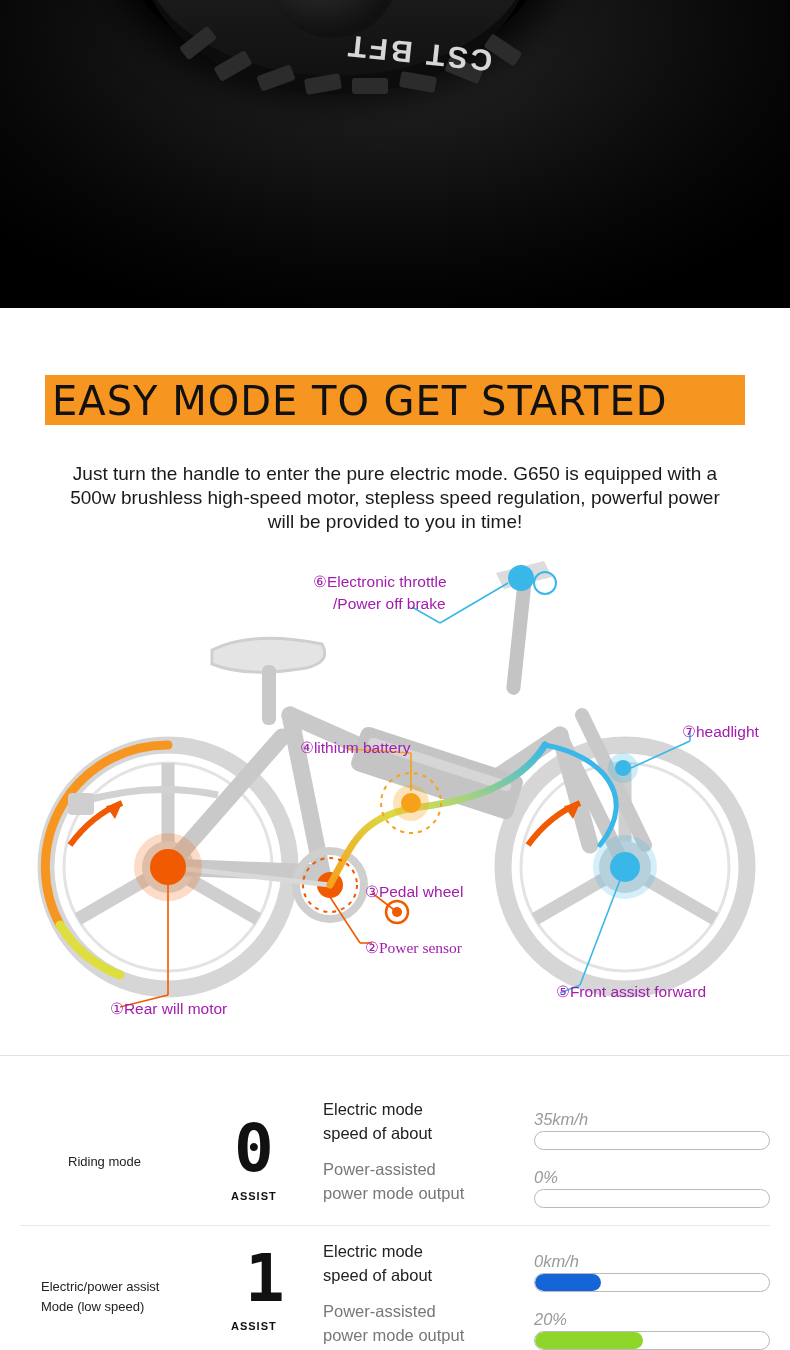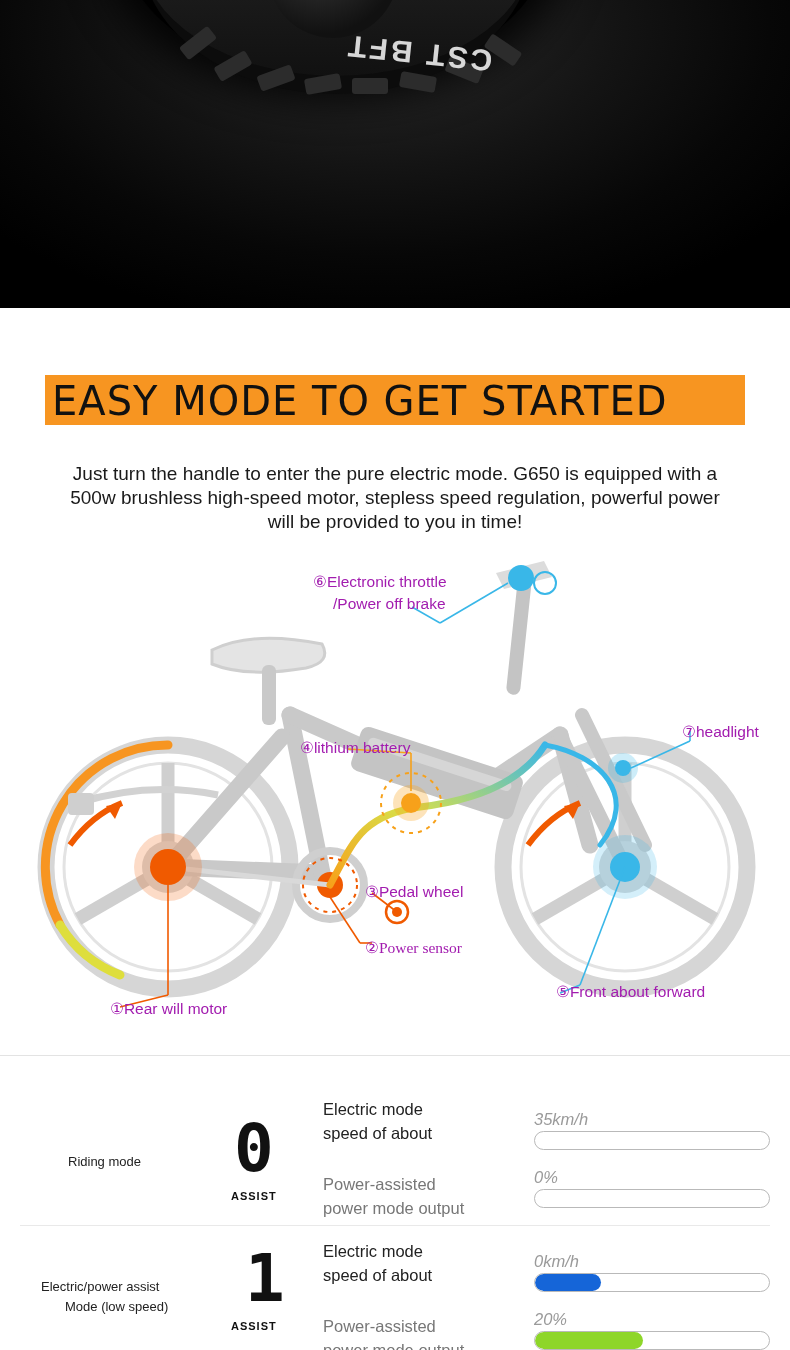--- a/index.html
+++ b/index.html
@@ -91,21 +91,21 @@
   .digit{
     position:absolute;font-family:"DejaVu Sans Mono", monospace;
     font-weight:bold;color:#111;
   }
   .assist{
     position:absolute;font-size:11px;letter-spacing:1px;color:#111;font-weight:bold;
   }
   .desc{
     position:absolute;font-size:16.5px;color:#222;line-height:23px;
   }
-  .desc.gray{color:#777;margin-top:15px;}
+  .desc.gray{color:#777;}
   .val{
     position:absolute;font-size:16.5px;color:#9a9a9a;font-style:italic;
   }
   .bar{
     position:absolute;height:19px;border:1.5px solid #b9b9b9;border-radius:10px;background:#fff;
     box-sizing:border-box;overflow:hidden;
   }
   .bar .fill{
     position:absolute;left:0;top:0;height:100%;border-radius:10px;
   }
@@ -256,21 +256,21 @@
   <div class="lbl" style="left:365px;top:394px;font-family:Liberation Serif, serif;">
     <span class="num">②</span><span>Power sensor</span>
   </div>
   <div class="lbl" style="left:365px;top:338px;">
     <span class="num">③</span><span>Pedal wheel</span>
   </div>
   <div class="lbl" style="left:268px;top:194px;margin-left:32px;">
     <span class="num">④</span><span>lithium battery</span>
   </div>
   <div class="lbl" style="left:556px;top:438px;">
-    <span class="num">⑤</span><span>Front about forward</span>
+    <span class="num">⑤</span><span>Front assist forward</span>
   </div>
   <div class="lbl" style="left:313px;top:28px;">
     <span class="num">⑥</span><span>Electronic throttle</span>
   </div>
   <div class="lbl" style="left:333px;top:50px;">
     <span>/Power off brake</span>
   </div>
   <div class="lbl" style="left:682px;top:178px;">
     <span class="num">⑦</span><span>headlight</span>
   </div>
@@ -291,21 +291,21 @@
 </div>
 
 <div class="desc gray" style="left:323px;top:1158px;">Power-assisted</div>
 <div class="desc gray" style="left:323px;top:1182px;">power mode output</div>
 <div class="val" style="left:534px;top:1168px;">0%</div>
 <div class="bar" style="left:534px;top:1189px;width:236px;">
   <div class="fill" style="width:0%;background:#8ed629;"></div>
 </div>
 
 <div class="mode-label" style="left:41px;top:1277px;">Electric/power assist</div>
-<div class="mode-label" style="left:41px;top:1297px;margin-left:24px;">Mode (low speed)</div>
+<div class="mode-label" style="left:41px;top:1297px;">Mode (low speed)</div>
 <div class="digit" style="left:245px;top:1246px;font-size:66px;line-height:66px;">1</div>
 <div class="assist" style="left:231px;top:1320px;">ASSIST</div>
 
 <div class="desc" style="left:323px;top:1240px;">Electric mode</div>
 <div class="desc" style="left:323px;top:1264px;">speed of about</div>
 <div class="val" style="left:534px;top:1252px;">0km/h</div>
 <div class="bar" style="left:534px;top:1273px;width:236px;">
   <div class="fill" style="width:28%;background:#1565d8;"></div>
 </div>
 

